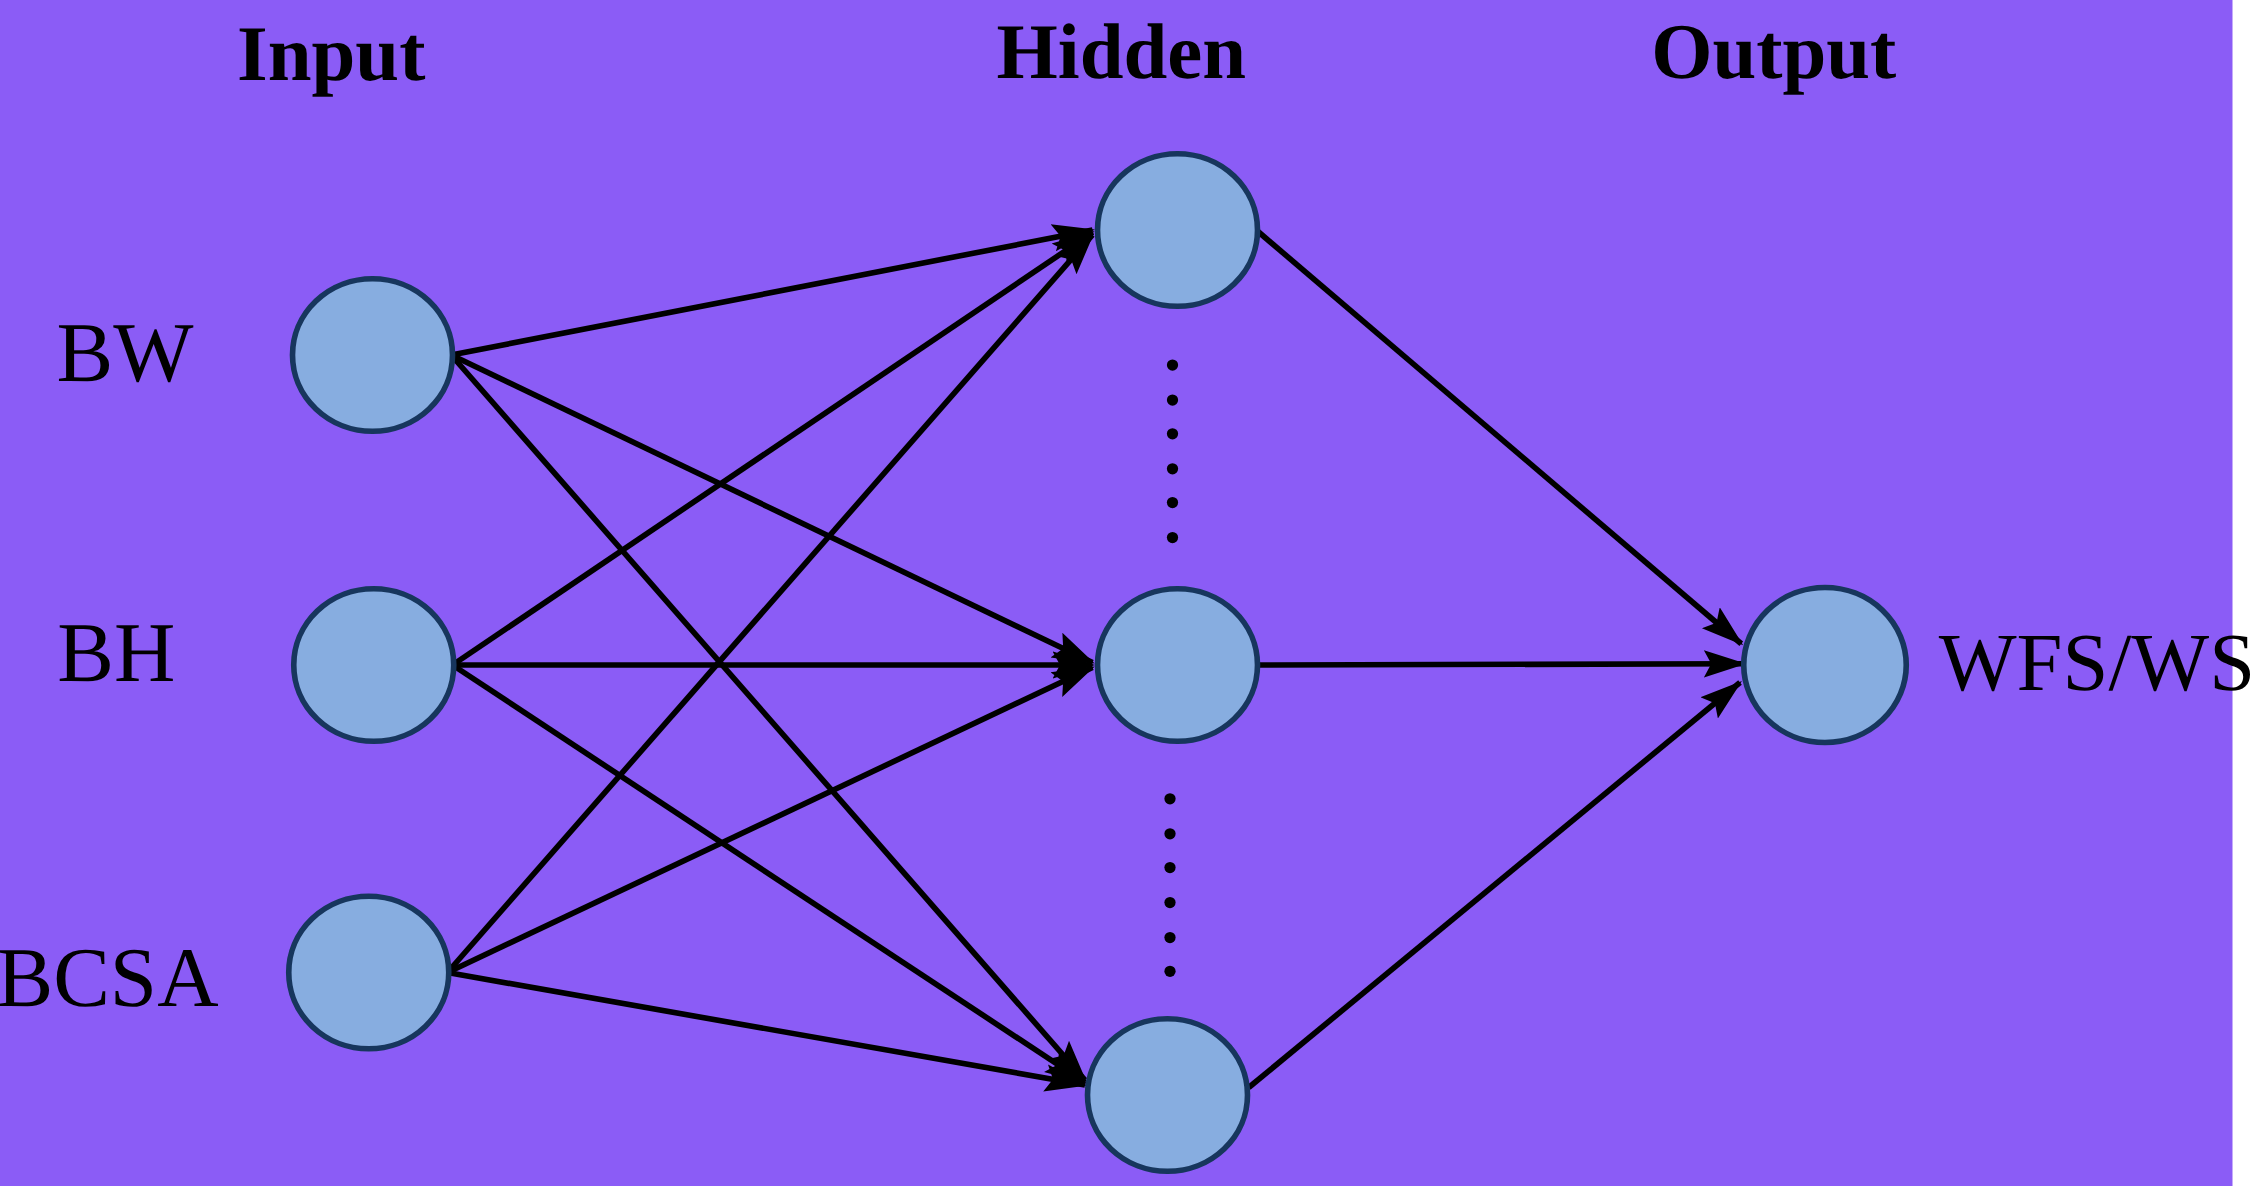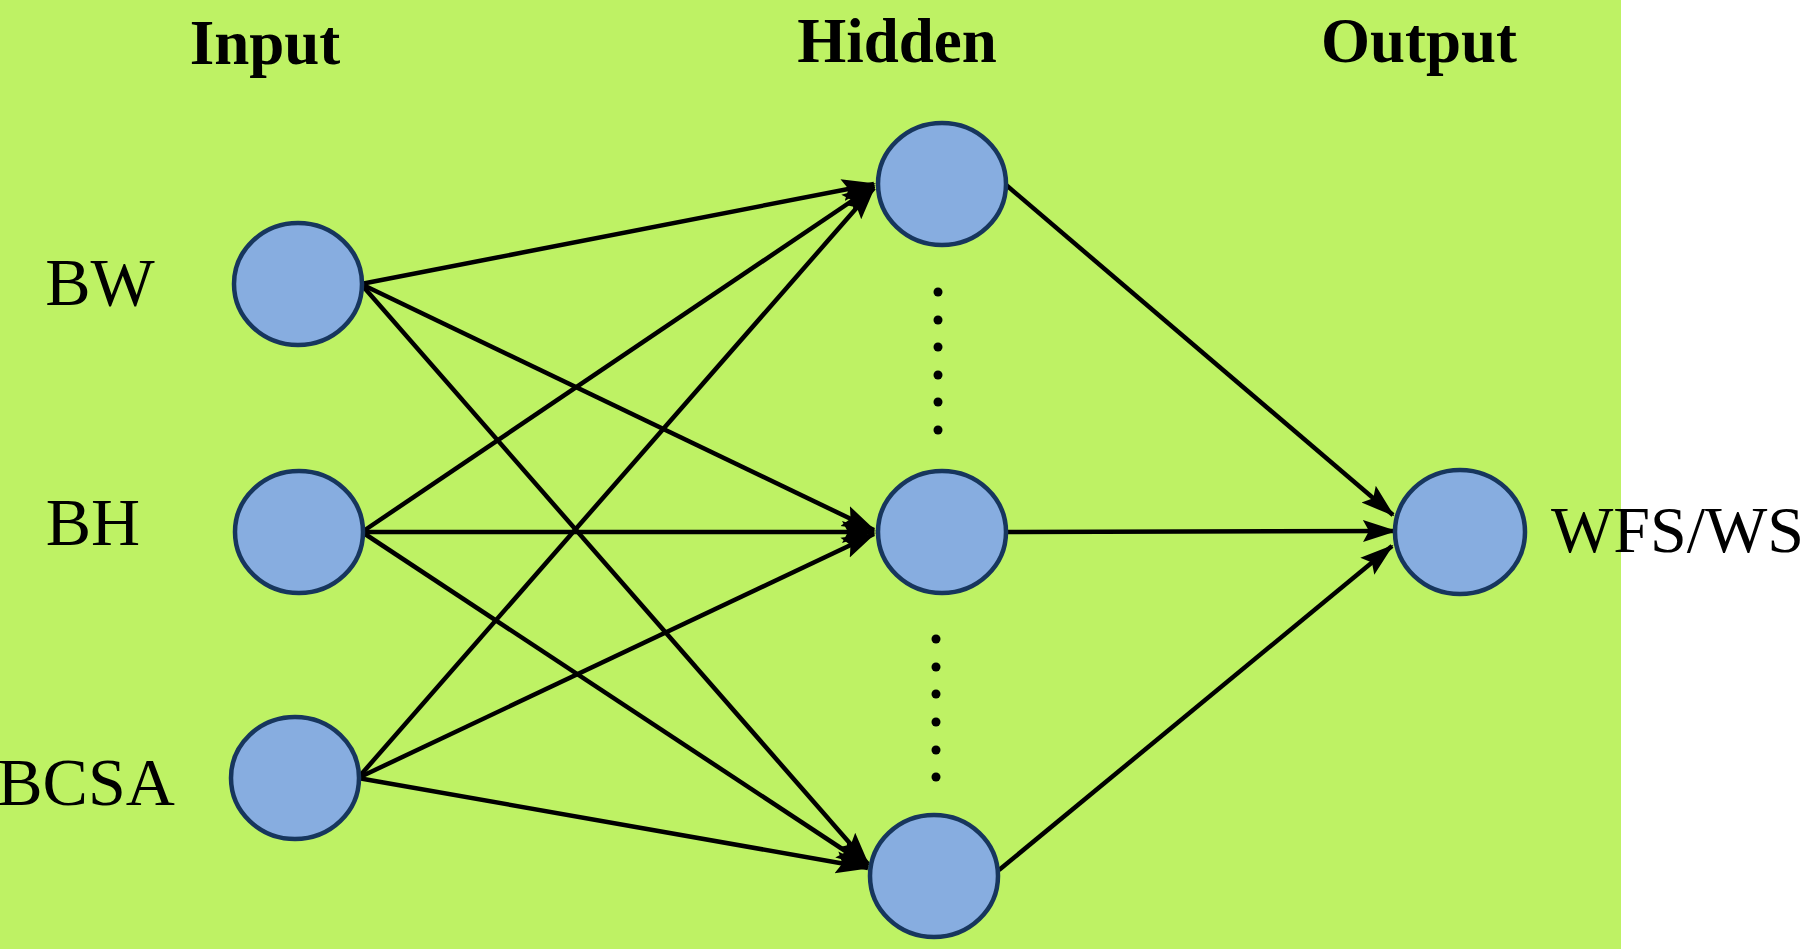--- a/index.html
+++ b/index.html
@@ -6,23 +6,23 @@
     margin: 0;
     padding: 0;
     background: #FFFFFF;
     width: 1804px;
     height: 949px;
     overflow: hidden;
     font-family: "Liberation Serif", serif;
   }
   #stage {
     position: relative;
-    width: 1621px;
+    width: 1786px;
     height: 949px;
-    background: #bef264;
+    background: #8b5cf6;
   }
   svg { display: block; }
   .edge {
     stroke: #000000;
     stroke-width: 4.5;
     fill: none;
   }
   .node {
     fill: #87ADE0;
     stroke: #17365D;

